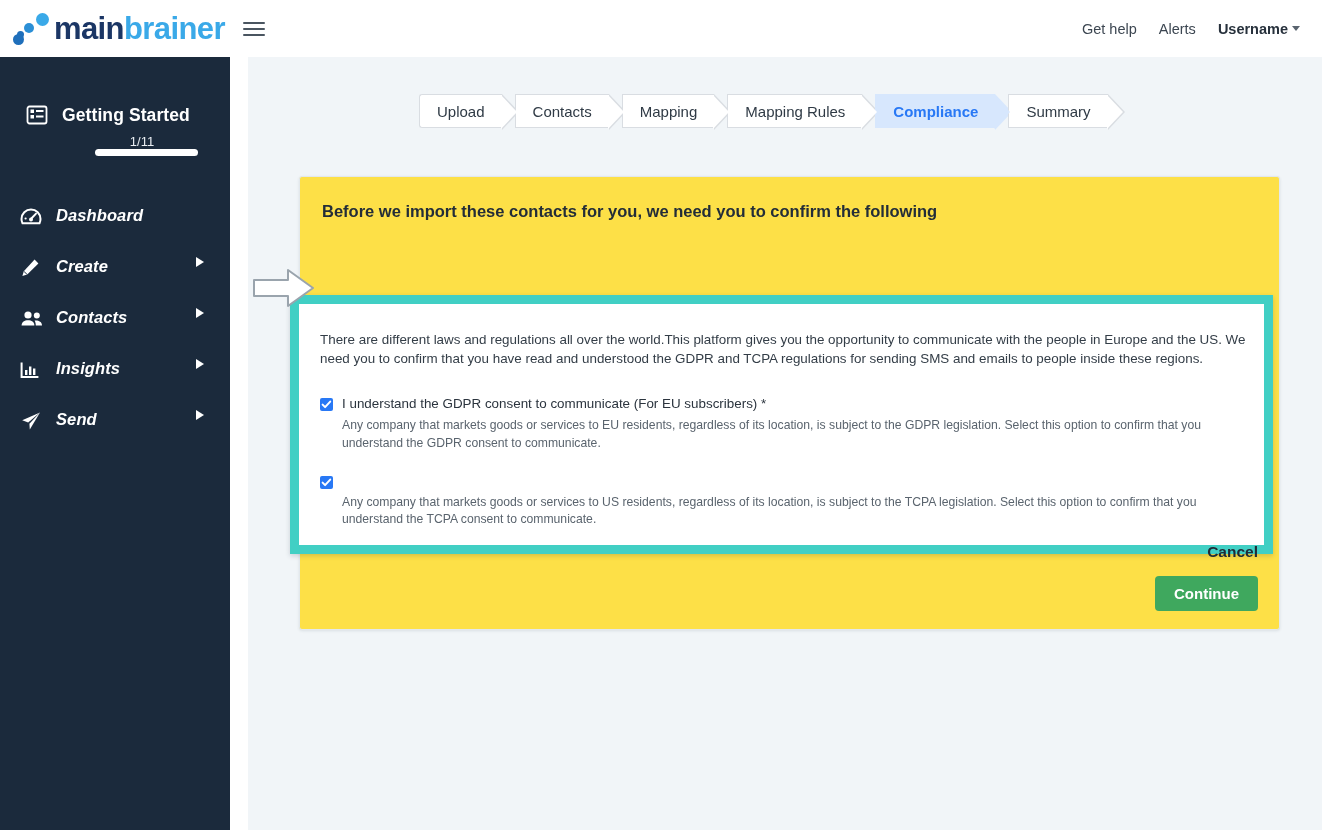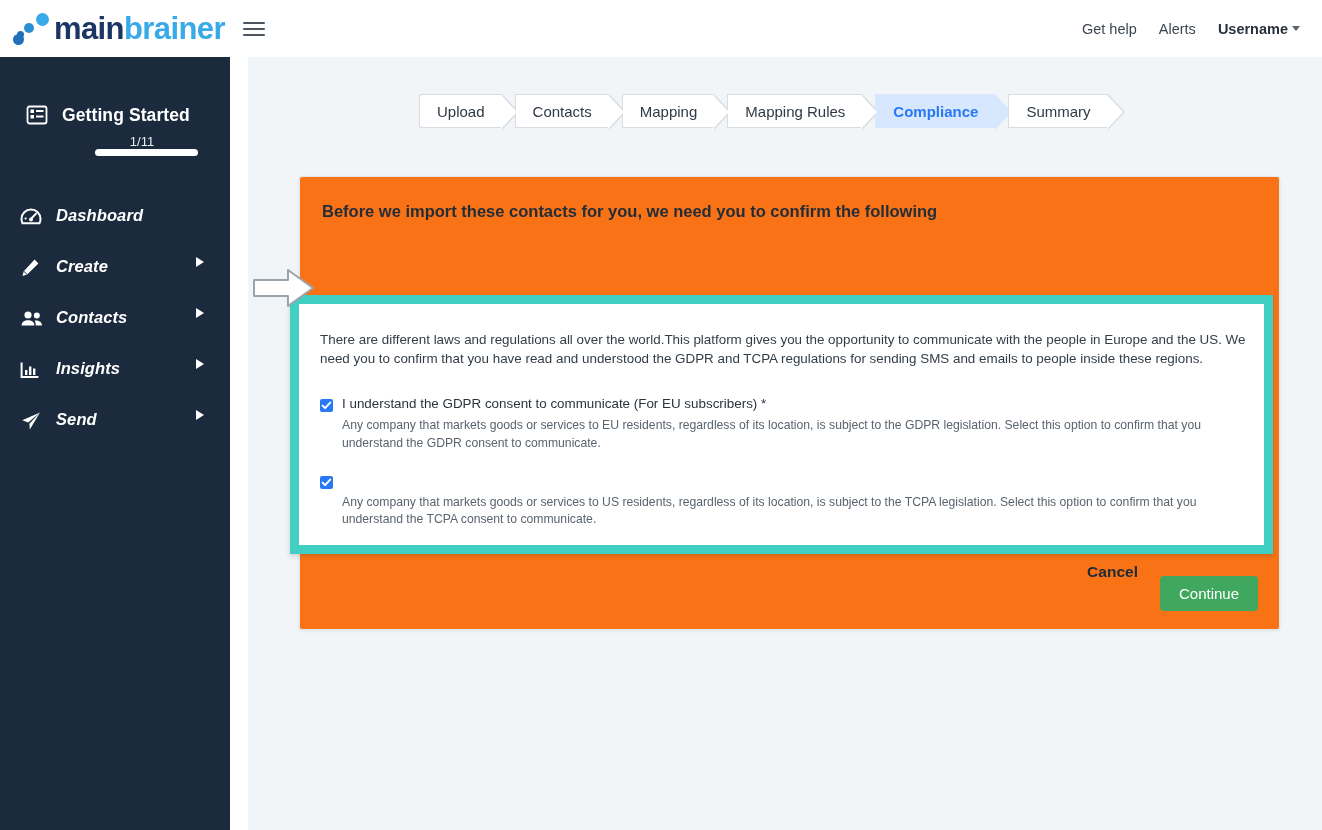--- a/index.html
+++ b/index.html
@@ -114,21 +114,21 @@
   }
   .step.active { background: #d7e7fd; border-color: #d7e7fd; color: #2878f5; font-weight: bold; }
   .step.active::after { border-left-color: #d7e7fd; }
   .step.active::before { border-left-color: #d7e7fd; }
   .step.last { margin-right: 0; }
 
   
   #card {
     position: absolute; left: 51px; top: 119px;
     width: 981px; height: 454px;
-    background: #f97316;
+    background: #fde047;
     border: 1px solid #e3e8ec;
     border-radius: 3px;
     box-shadow: 0 1px 3px rgba(20,40,60,.10);
   }
   #card-title {
     padding: 25px 0 0 22px;
     font-size: 16.5px; font-weight: bold; color: #232d38;
   }
 
   
@@ -138,52 +138,51 @@
     border: 9px solid #41cfc4;
     background: #ffffff;
     box-shadow: 0 2px 5px rgba(20,40,60,.18);
   }
   #hl-inner { padding: 26px 22px 0 21px; }
   #body-text {
     font-size: 13.4px; line-height: 1.45; color: #333d47;
     width: 938px;
   }
   .consent { margin-top: 26px; }
-  .consent-row { display: flex; align-items: center; }
+  .consent-row { display: flex; align-items: flex-start; }
   .chk {
     width: 13px; height: 13px; flex: none;
     background: #2878f5; border-radius: 2px;
     margin-right: 9px; margin-top: 3px;
     position: relative; cursor: pointer;
   }
   .chk svg { position: absolute; left: 1px; top: 1px; }
   .consent-label { font-size: 13.4px; color: #2b343e; line-height: 1.3; }
   .consent-desc {
     font-size: 12.2px; color: #5a646e; line-height: 1.45;
     margin: 5px 0 0 22px; width: 916px;
   }
   .consent.two { margin-top: 20px; }
 
   
   #card-footer {
     position: absolute; right: 21px; bottom: 18px;
-    display: flex; align-items: center; gap: 22px;
+    display: flex; align-items: flex-end; gap: 15px; flex-direction: column;
   }
   #cancel-btn {
     font-size: 15.5px; font-weight: bold; color: #212b36;
     background: none; border: none; cursor: pointer;
     font-family: "Liberation Sans", sans-serif;
   }
   #continue-btn {
     background: #3fa85e; color: #ffffff;
-    font-size: 15px; font-weight: normal;
+    font-size: 15px; font-weight: bold;
     border: none; border-radius: 4px;
     padding: 9px 19px; cursor: pointer;
     font-family: "Liberation Sans", sans-serif;
-    margin-top: 44px;
   }
 
   
   #anno-arrow {
     position: absolute; left: 252px; top: 266px;
     width: 64px; height: 44px;
     z-index: 20;
     pointer-events: none;
   }
 </style>

